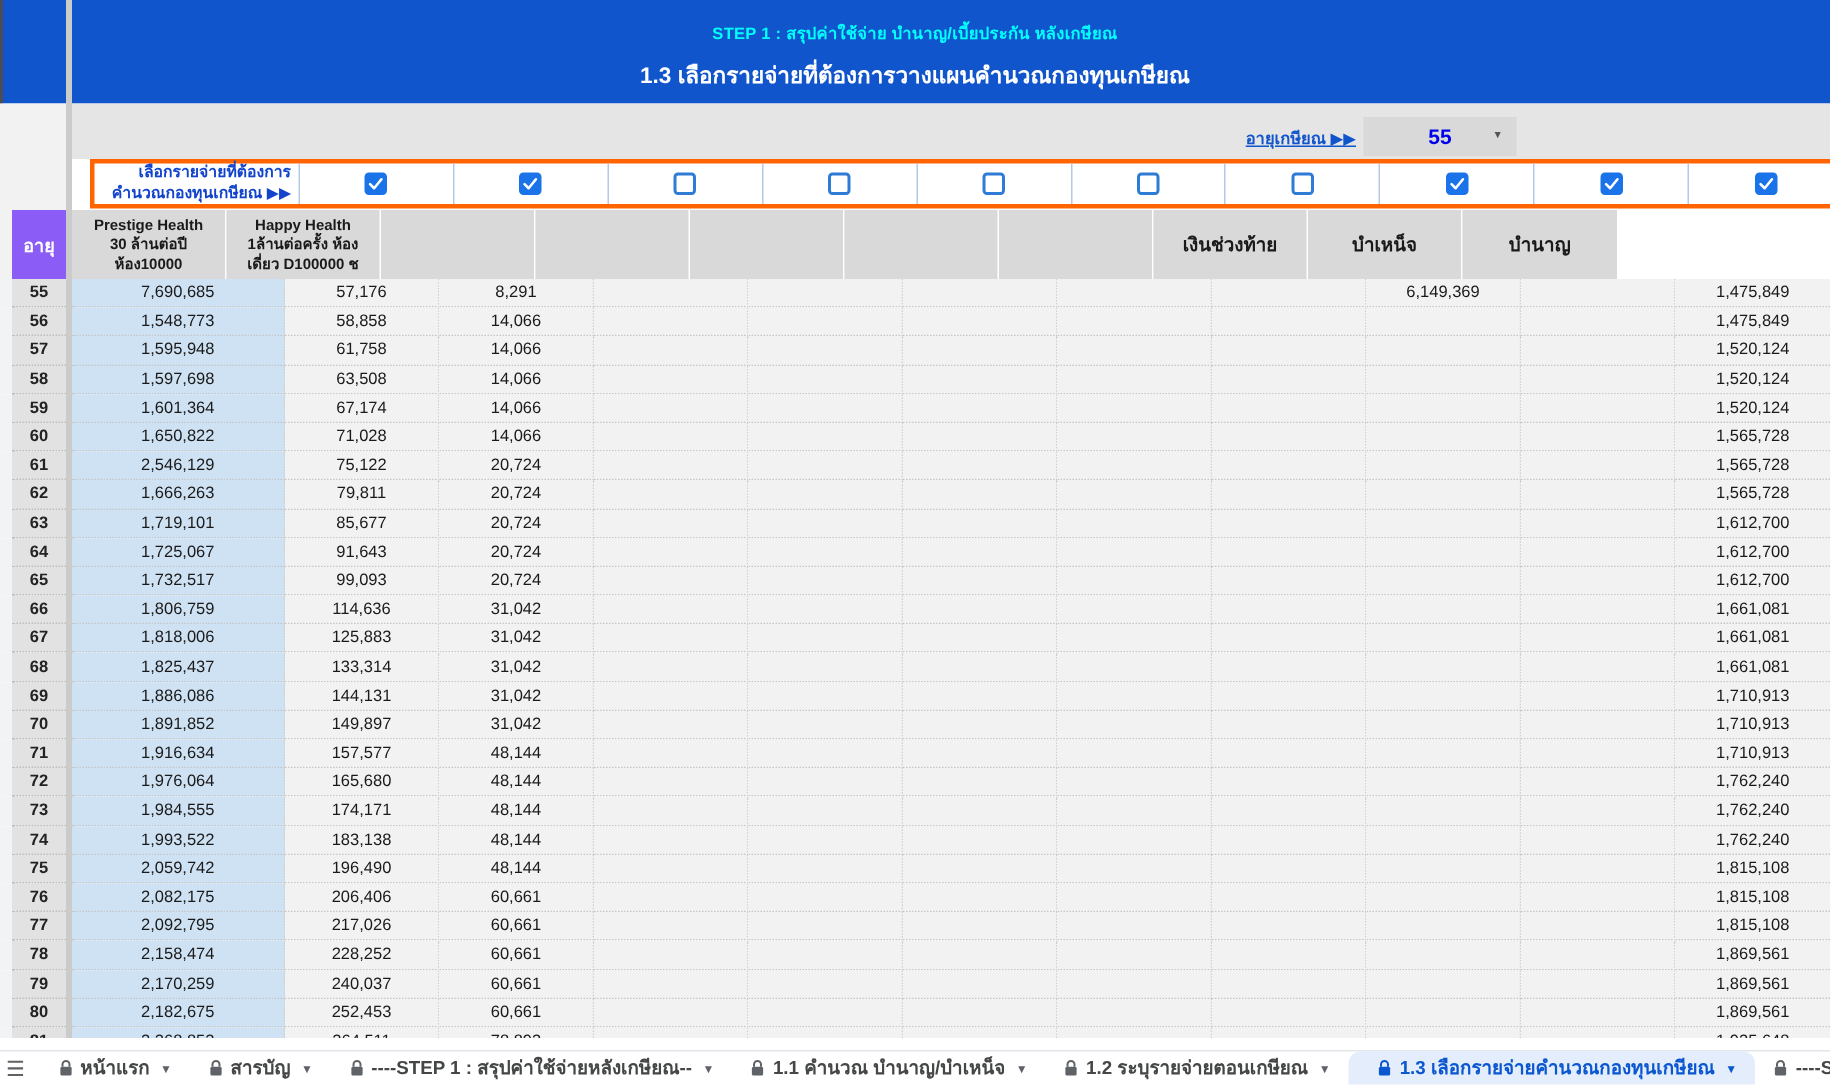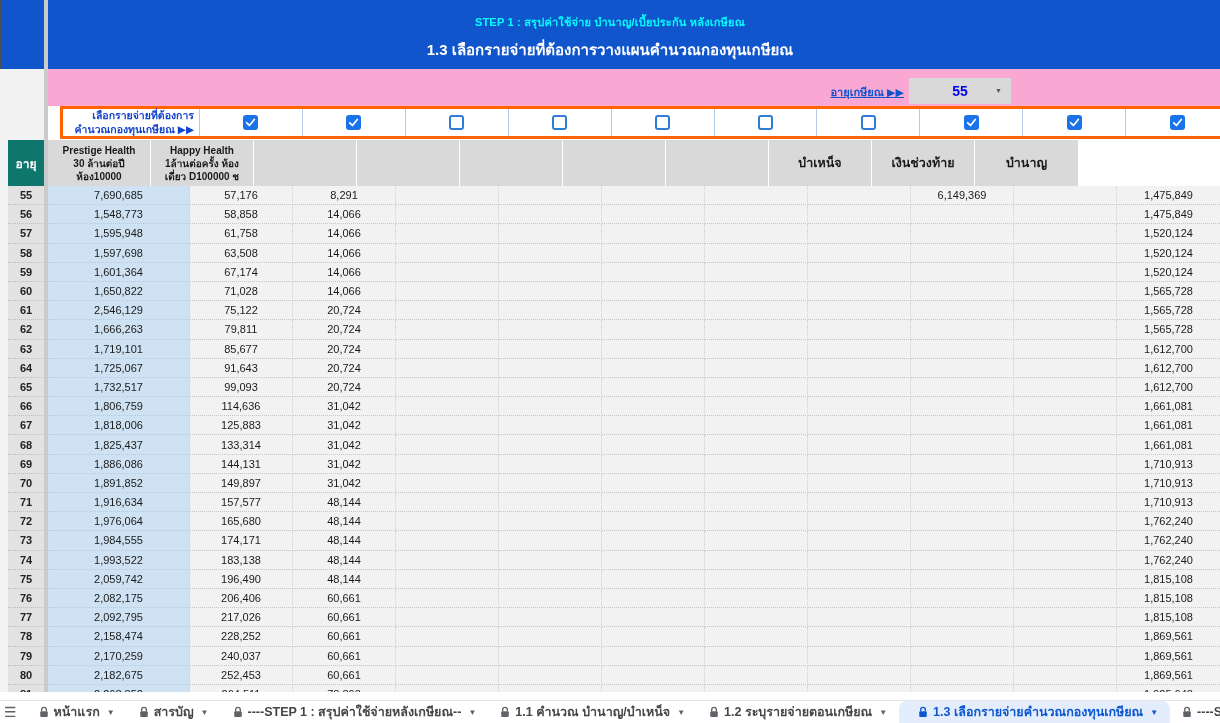--- a/index.html
+++ b/index.html
@@ -13,21 +13,21 @@
     background:#1155CC; text-align:center; }
   .titlebar .edge { position:absolute; left:0; top:0; width:2px; height:69px; background:#4c4c55; }
   .title-step { padding-top:13px; font-size:11px; font-weight:bold; color:#00FFFF; letter-spacing:.2px; }
   .title-sub  { padding-top:7px; font-size:15px; font-weight:bold; color:#ffffff; }
 
   
   .pane-divider { position:absolute; left:44px; top:0; width:4px; height:692px; background:#CBCBCB; z-index:6; }
 
   
   .upper-left-bg { position:absolute; left:0; top:69px; width:44px; height:117px; background:#F2F2F2; }
-  .retire-row { position:absolute; left:48px; top:69px; width:1172px; height:37px; background:#f9a8d4; }
+  .retire-row { position:absolute; left:48px; top:69px; width:1172px; height:37px; background:#e5e5e5; }
   .retire-label { position:absolute; right:316px; top:14px; font-size:11px; font-weight:bold;
     color:#1155CC; text-decoration:underline; }
   .age-dropdown { position:absolute; left:861px; top:9px; width:102px; height:26px;
     background:#D9D9D9; display:flex; align-items:center; justify-content:center; cursor:pointer; }
   .age-dropdown .val { font-size:14px; font-weight:bold; color:#0000EE; }
   .age-dropdown .caret { position:absolute; right:9px; top:9px; font-size:7px; color:#555; }
 
   
   .checkbox-row { position:absolute; left:60px; top:106px; width:1171px; height:33px;
     border:3px solid #FF6400; background:#ffffff; display:flex; z-index:5; }
@@ -37,21 +37,21 @@
   .cb-cell { flex:1; display:flex; align-items:center; justify-content:center;
     border-left:1px solid #B3C9E8; }
   .cb { width:15px; height:15px; border-radius:3px; position:relative; }
   .cb.unchecked { background:#fff; border:2px solid #2E7CD6; }
   .cb.checked   { background:#1A73E8; }
   .cb.checked svg { position:absolute; left:1px; top:1px; }
 
   
   .header-row { position:absolute; left:0; top:140px; width:1220px; height:46px; display:flex; }
   .hr-gutter { width:8px; background:#F2F2F2; }
-  .hr-age { width:36px; background:#0f766e; color:#fff; font-weight:bold; font-size:12px;
+  .hr-age { width:36px; background:#8b5cf6; color:#fff; font-weight:bold; font-size:12px;
     display:flex; align-items:center; justify-content:center; }
   .hr-strip { width:4px; background:transparent; }
   .hr-total { width:142px; background:#4A86E8; color:#fff; font-weight:bold; font-size:15.5px;
     display:flex; align-items:center; justify-content:center; border-right:1px solid #fff; }
   .hr-col { width:103px; background:#D9D9D9; border-right:1px solid #fff;
     display:flex; align-items:center; justify-content:center; text-align:center;
     font-weight:bold; font-size:10px; line-height:1.3; white-space:pre-line; }
   .hr-col:last-child { border-right:none; }
   .hr-col.big { font-size:12.5px; }
 
@@ -165,22 +165,22 @@
 30 ล้านต่อปี
 ห้อง10000</div>
     <div class="hr-col">Happy Health
 1ล้านต่อครั้ง ห้อง
 เดี่ยว D100000 ช</div>
     <div class="hr-col"></div>
     <div class="hr-col"></div>
     <div class="hr-col"></div>
     <div class="hr-col"></div>
     <div class="hr-col"></div>
+    <div class="hr-col big">เงินช่วงท้าย</div>
     <div class="hr-col big">บำเหน็จ</div>
-    <div class="hr-col big">เงินช่วงท้าย</div>
     <div class="hr-col big">บำนาญ</div>
   </div>
 
 <div class="data-grid">
     <div class="row">
       <div class="cell gutter"></div>
       <div class="cell age">55</div>
       <div class="cell strip"></div>
       <div class="cell total">7,690,685</div>
       <div class="cell val">57,176</div>

